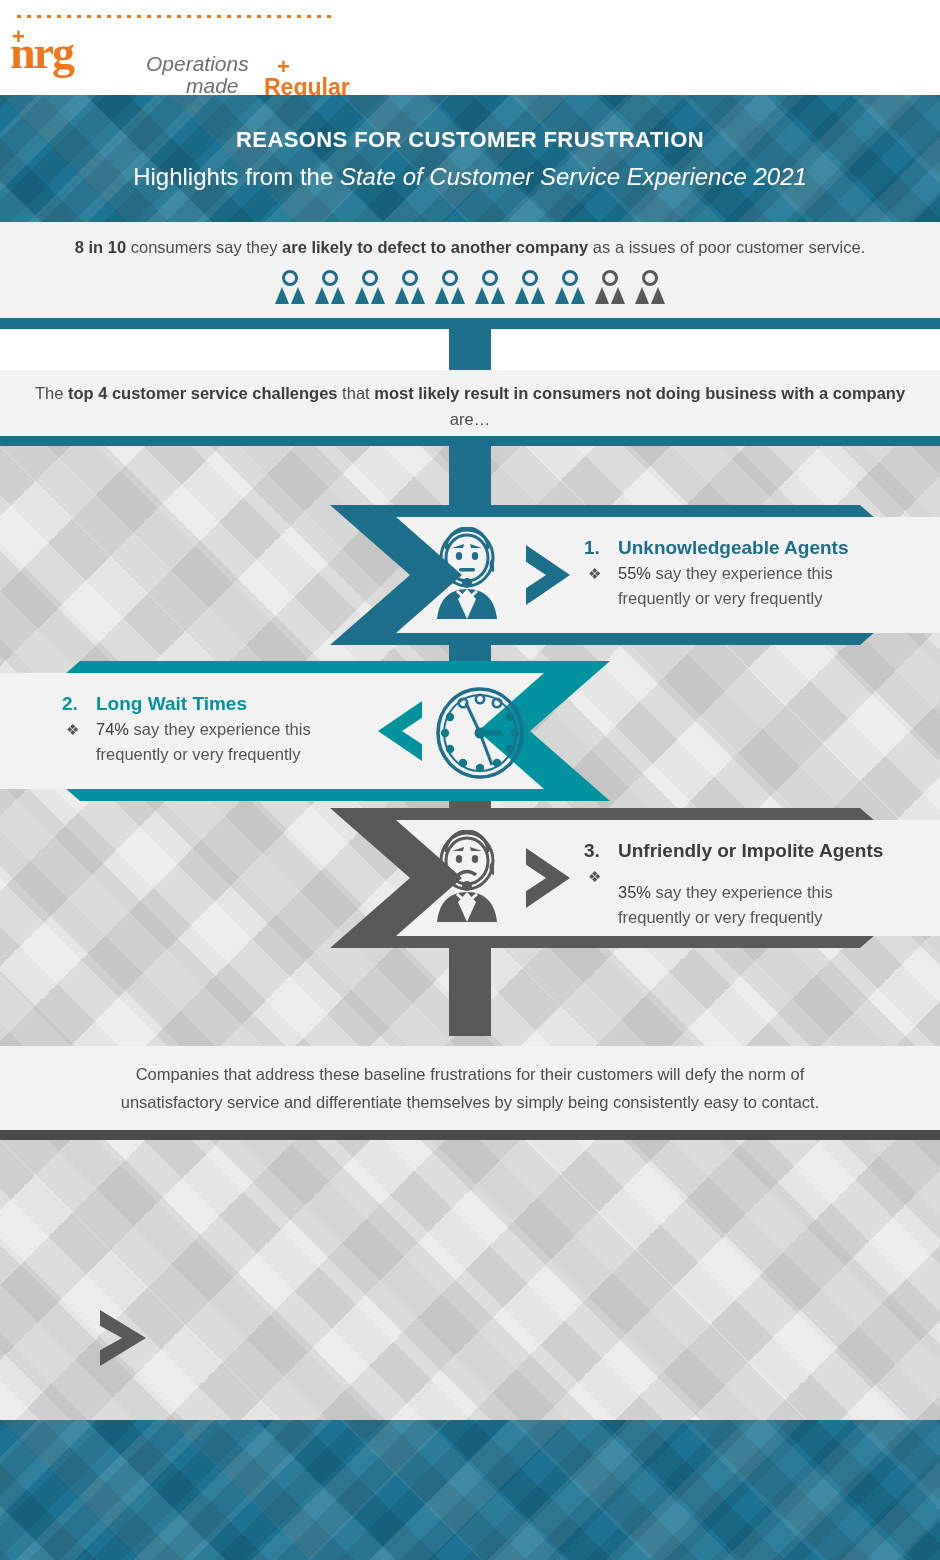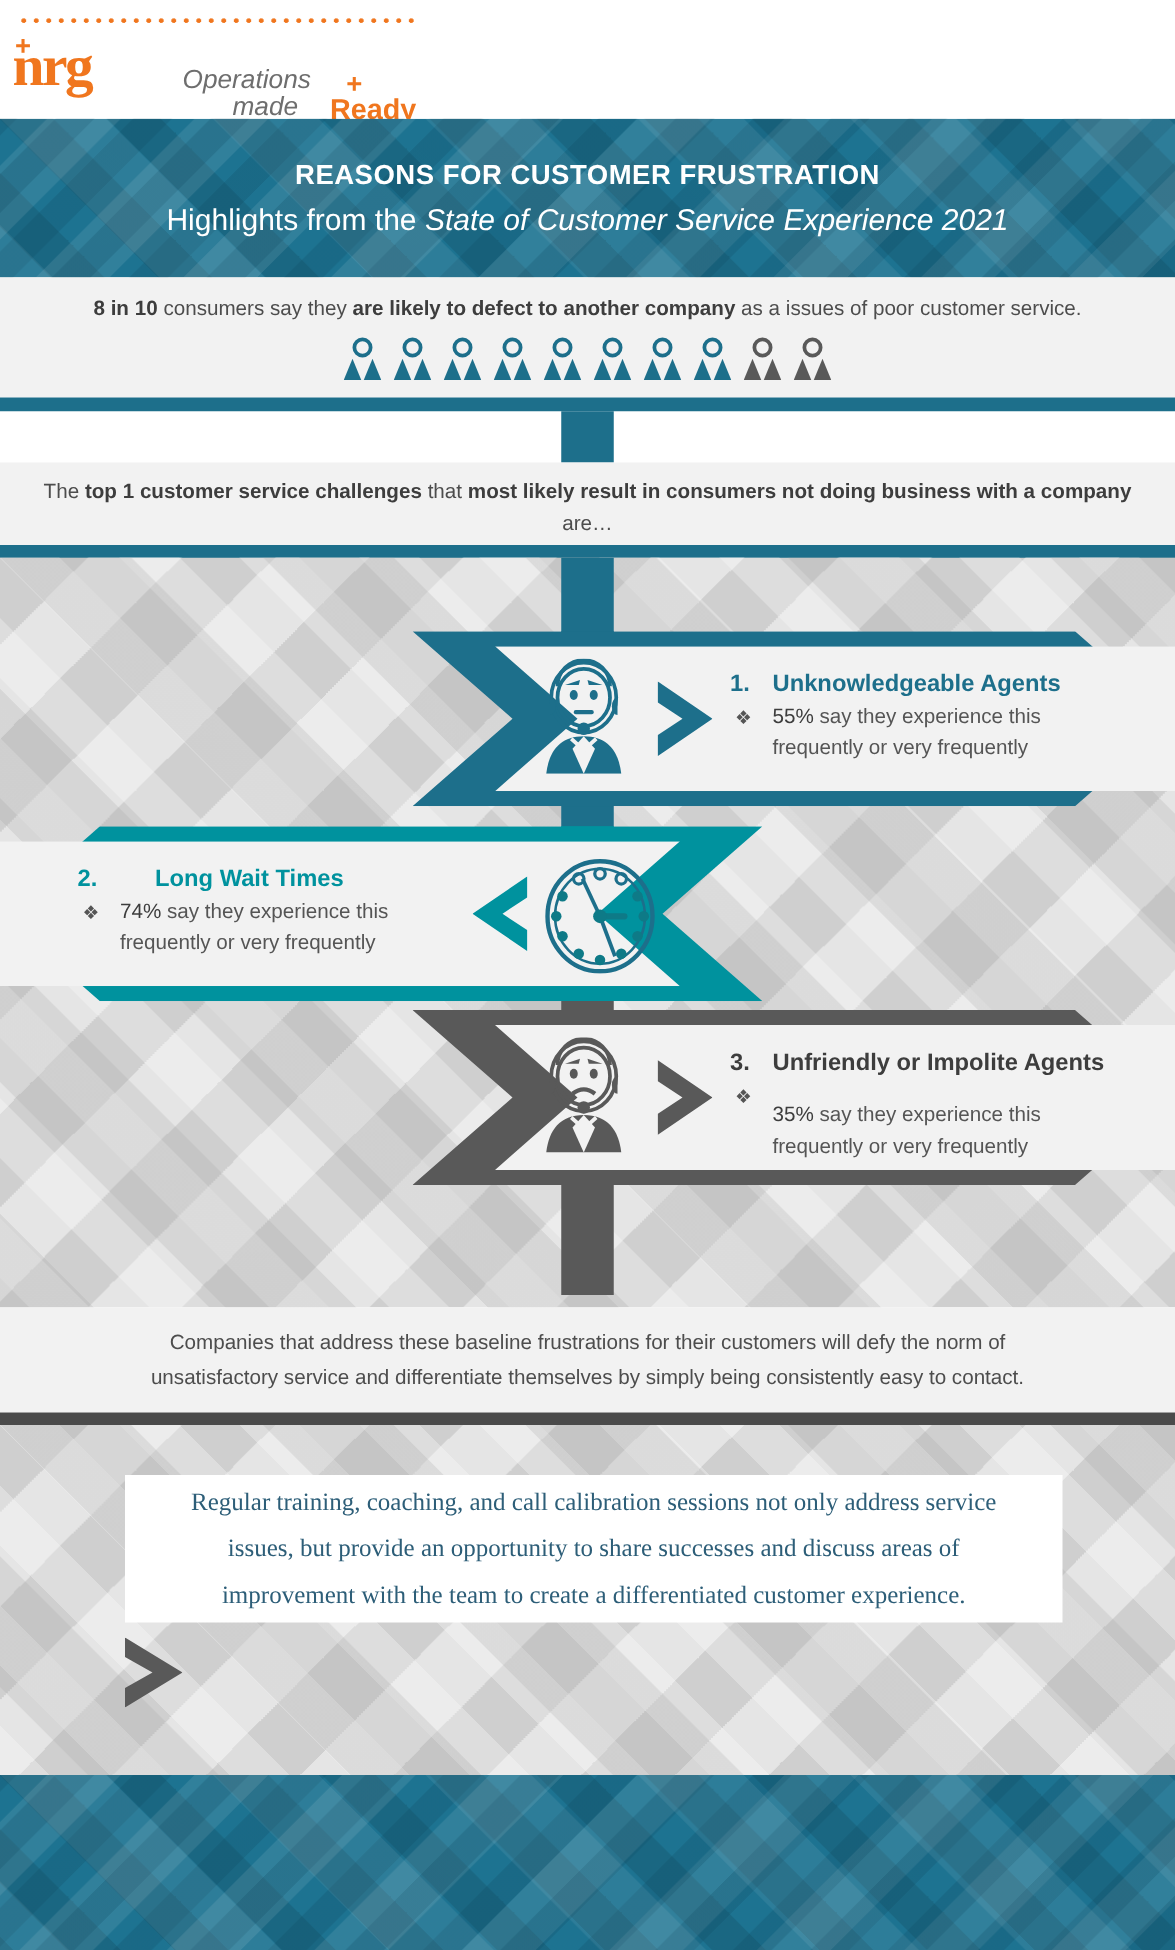--- a/index.html
+++ b/index.html
@@ -144,21 +144,21 @@
 <div id="page">
 
   <div class="logo-bar">
     <div class="dot-rule"></div>
     <div class="logo-plus">+</div>
     <div class="logo-mark">nrg</div>
     <div class="tag">
       <span class="tag-1">Operations</span>
       <span class="tag-plus">+</span>
       <span class="tag-2">made</span>
-      <span class="tag-better">Ready</span>
+      <span class="tag-better">Regular</span>
     </div>
   </div>
 
   <div class="hero">
     <div class="teal-pattern"></div>
     <div class="hero-text">
       <div class="hero-title">REASONS FOR CUSTOMER FRUSTRATION</div>
       <div class="hero-sub">
         <span>Highlights from the </span><i>State of Customer Service Experience 2021</i>
       </div>
@@ -210,21 +210,21 @@
           <div class="head"></div>
           <div class="body"></div>
         </div>
       </div>
   </div>
   <div class="bar-teal" style="top:318px"></div>
   <div class="stub" style="top:329px;height:41px;"></div>
 
   <div class="intro-strip">
     <div class="intro-text">
-      <span>The </span><b>top 1 customer service challenges</b><span> that </span><b>most likely result in consumers not doing business with a company</b><span> are…</span>
+      <span>The </span><b>top 4 customer service challenges</b><span> that </span><b>most likely result in consumers not doing business with a company</b><span> are…</span>
     </div>
   </div>
   <div class="bar-teal" style="top:436px"></div>
 
   <div class="gray-body">
     <div class="gray-pattern"></div>
 
     <div class="spine" style="left:449px;top:0;height:75px;background:#1D6F8B;"></div>
     <div class="spine" style="left:449px;top:59px;height:160px;background:#1D6F8B;"></div>
     <div class="spine" style="left:449px;top:215px;height:95px;background:#00929E;"></div>
@@ -264,21 +264,21 @@
         <b>55%</b><span> say they experience this</span><br>
         <span>frequently or very frequently</span>
       </div>
     </div>
 
     <div class="row" style="left:0;top:215px;width:610px;">
       <div class="bigchev-l" style="background:#00929E;"></div>
       <div class="panel panel-l" style="left:0;width:544px;"></div>
 
       <div class="rank" style="left:62px;top:32px;color:#00929E;">2.</div>
-      <div class="headline" style="left:96px;top:32px;color:#00929E;margin-left:28px;">Long Wait Times</div>
+      <div class="headline" style="left:96px;top:32px;color:#00929E;">Long Wait Times</div>
       <div class="bullet" style="left:66px;top:60px;">❖</div>
       <div class="detail" style="left:96px;top:56px;width:300px;">
         <b>74%</b><span> say they experience this</span><br>
         <span>frequently or very frequently</span>
       </div>
 
       <div class="arrow-l" style="left:378px;top:40px;background:#00929E;"></div>
 
       <svg class="clock" style="left:432px;top:22px;" viewBox="0 0 96 96">
         <ellipse cx="48" cy="50" rx="42" ry="44" fill="none" stroke="#1D6F8B" stroke-width="3.5"></ellipse>
@@ -344,23 +344,20 @@
   <div class="close-strip">
     <div class="close-text">
       <span>Companies that address these baseline frustrations for their customers will defy the norm of</span><br>
       <span>unsatisfactory service and differentiate themselves by simply being consistently easy to contact.</span>
     </div>
   </div>
   <div class="bar-dark" style="top:1130px"></div>
 
   <div class="lower">
     <div class="gray-pattern"></div>
-    <div class="quote-box">
-      <div class="quote-text">Regular training, coaching, and call calibration sessions not only address service issues, but provide an opportunity to share successes and discuss areas of improvement with the team to create a differentiated customer experience.</div>
-    </div>
   </div>
   <div class="cta-arrow"></div>
 
   <div class="footer">
     <div class="teal-pattern"></div>
   </div>
 
 </div>
 
 </body></html>

